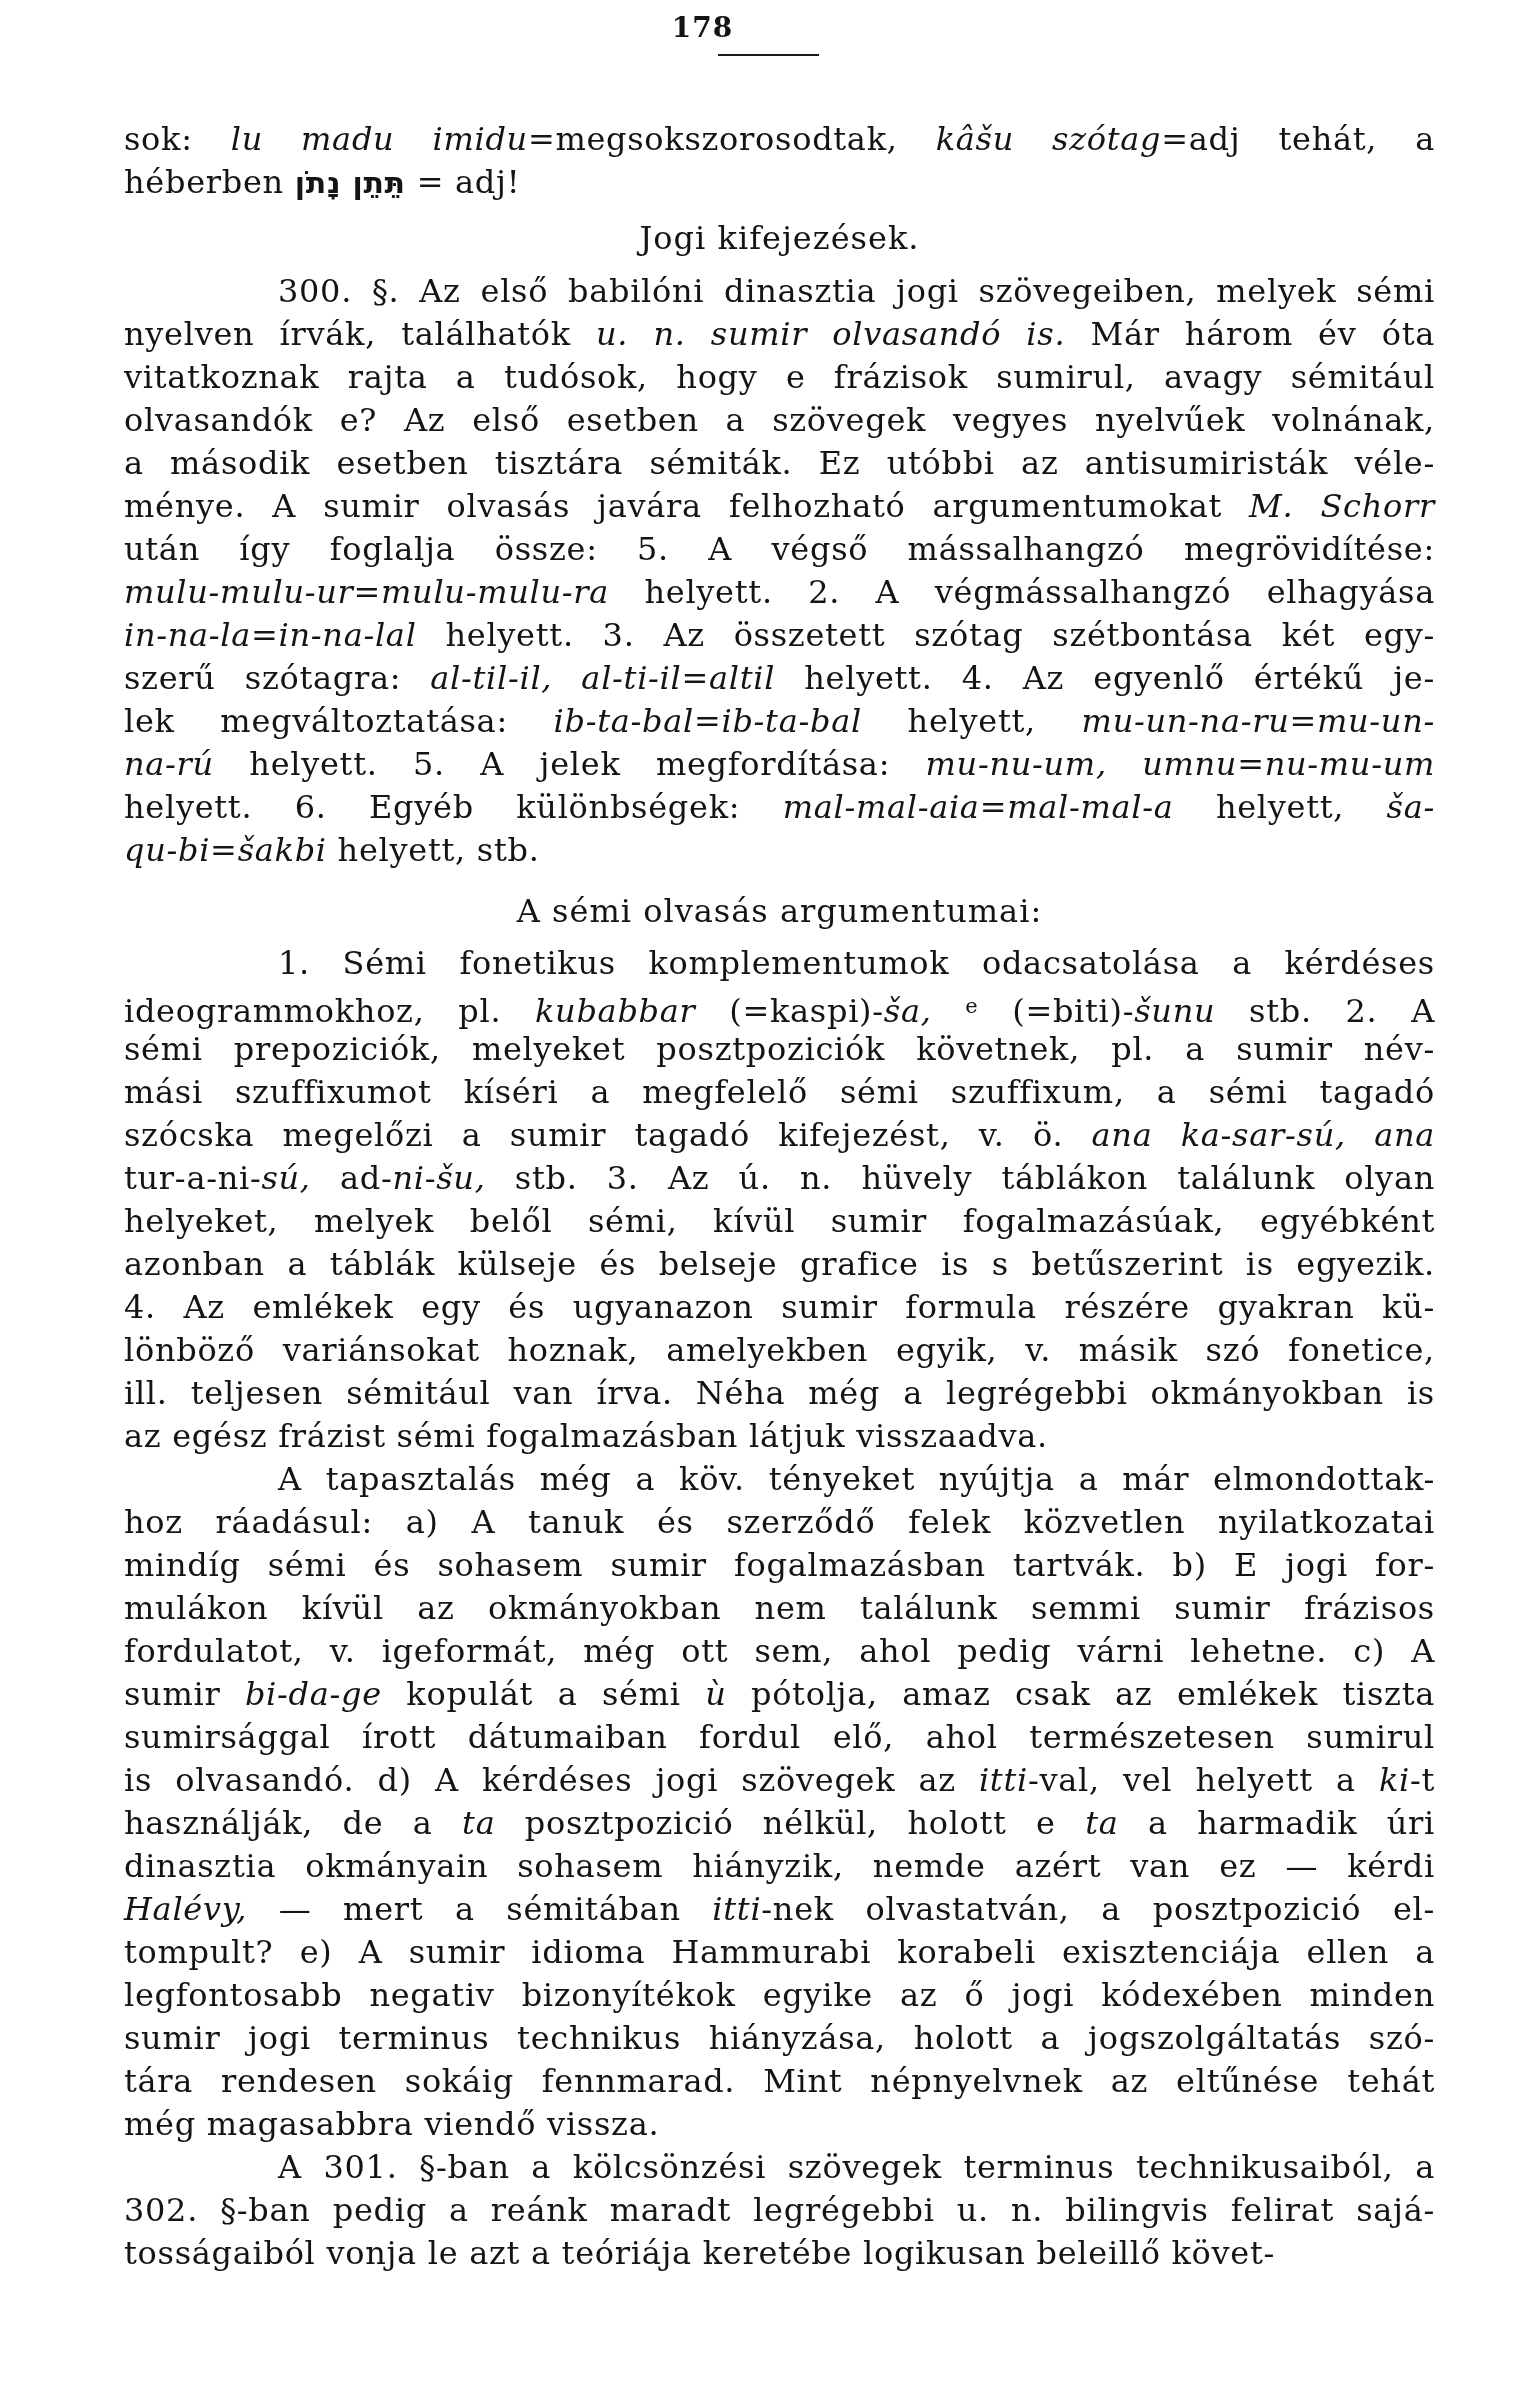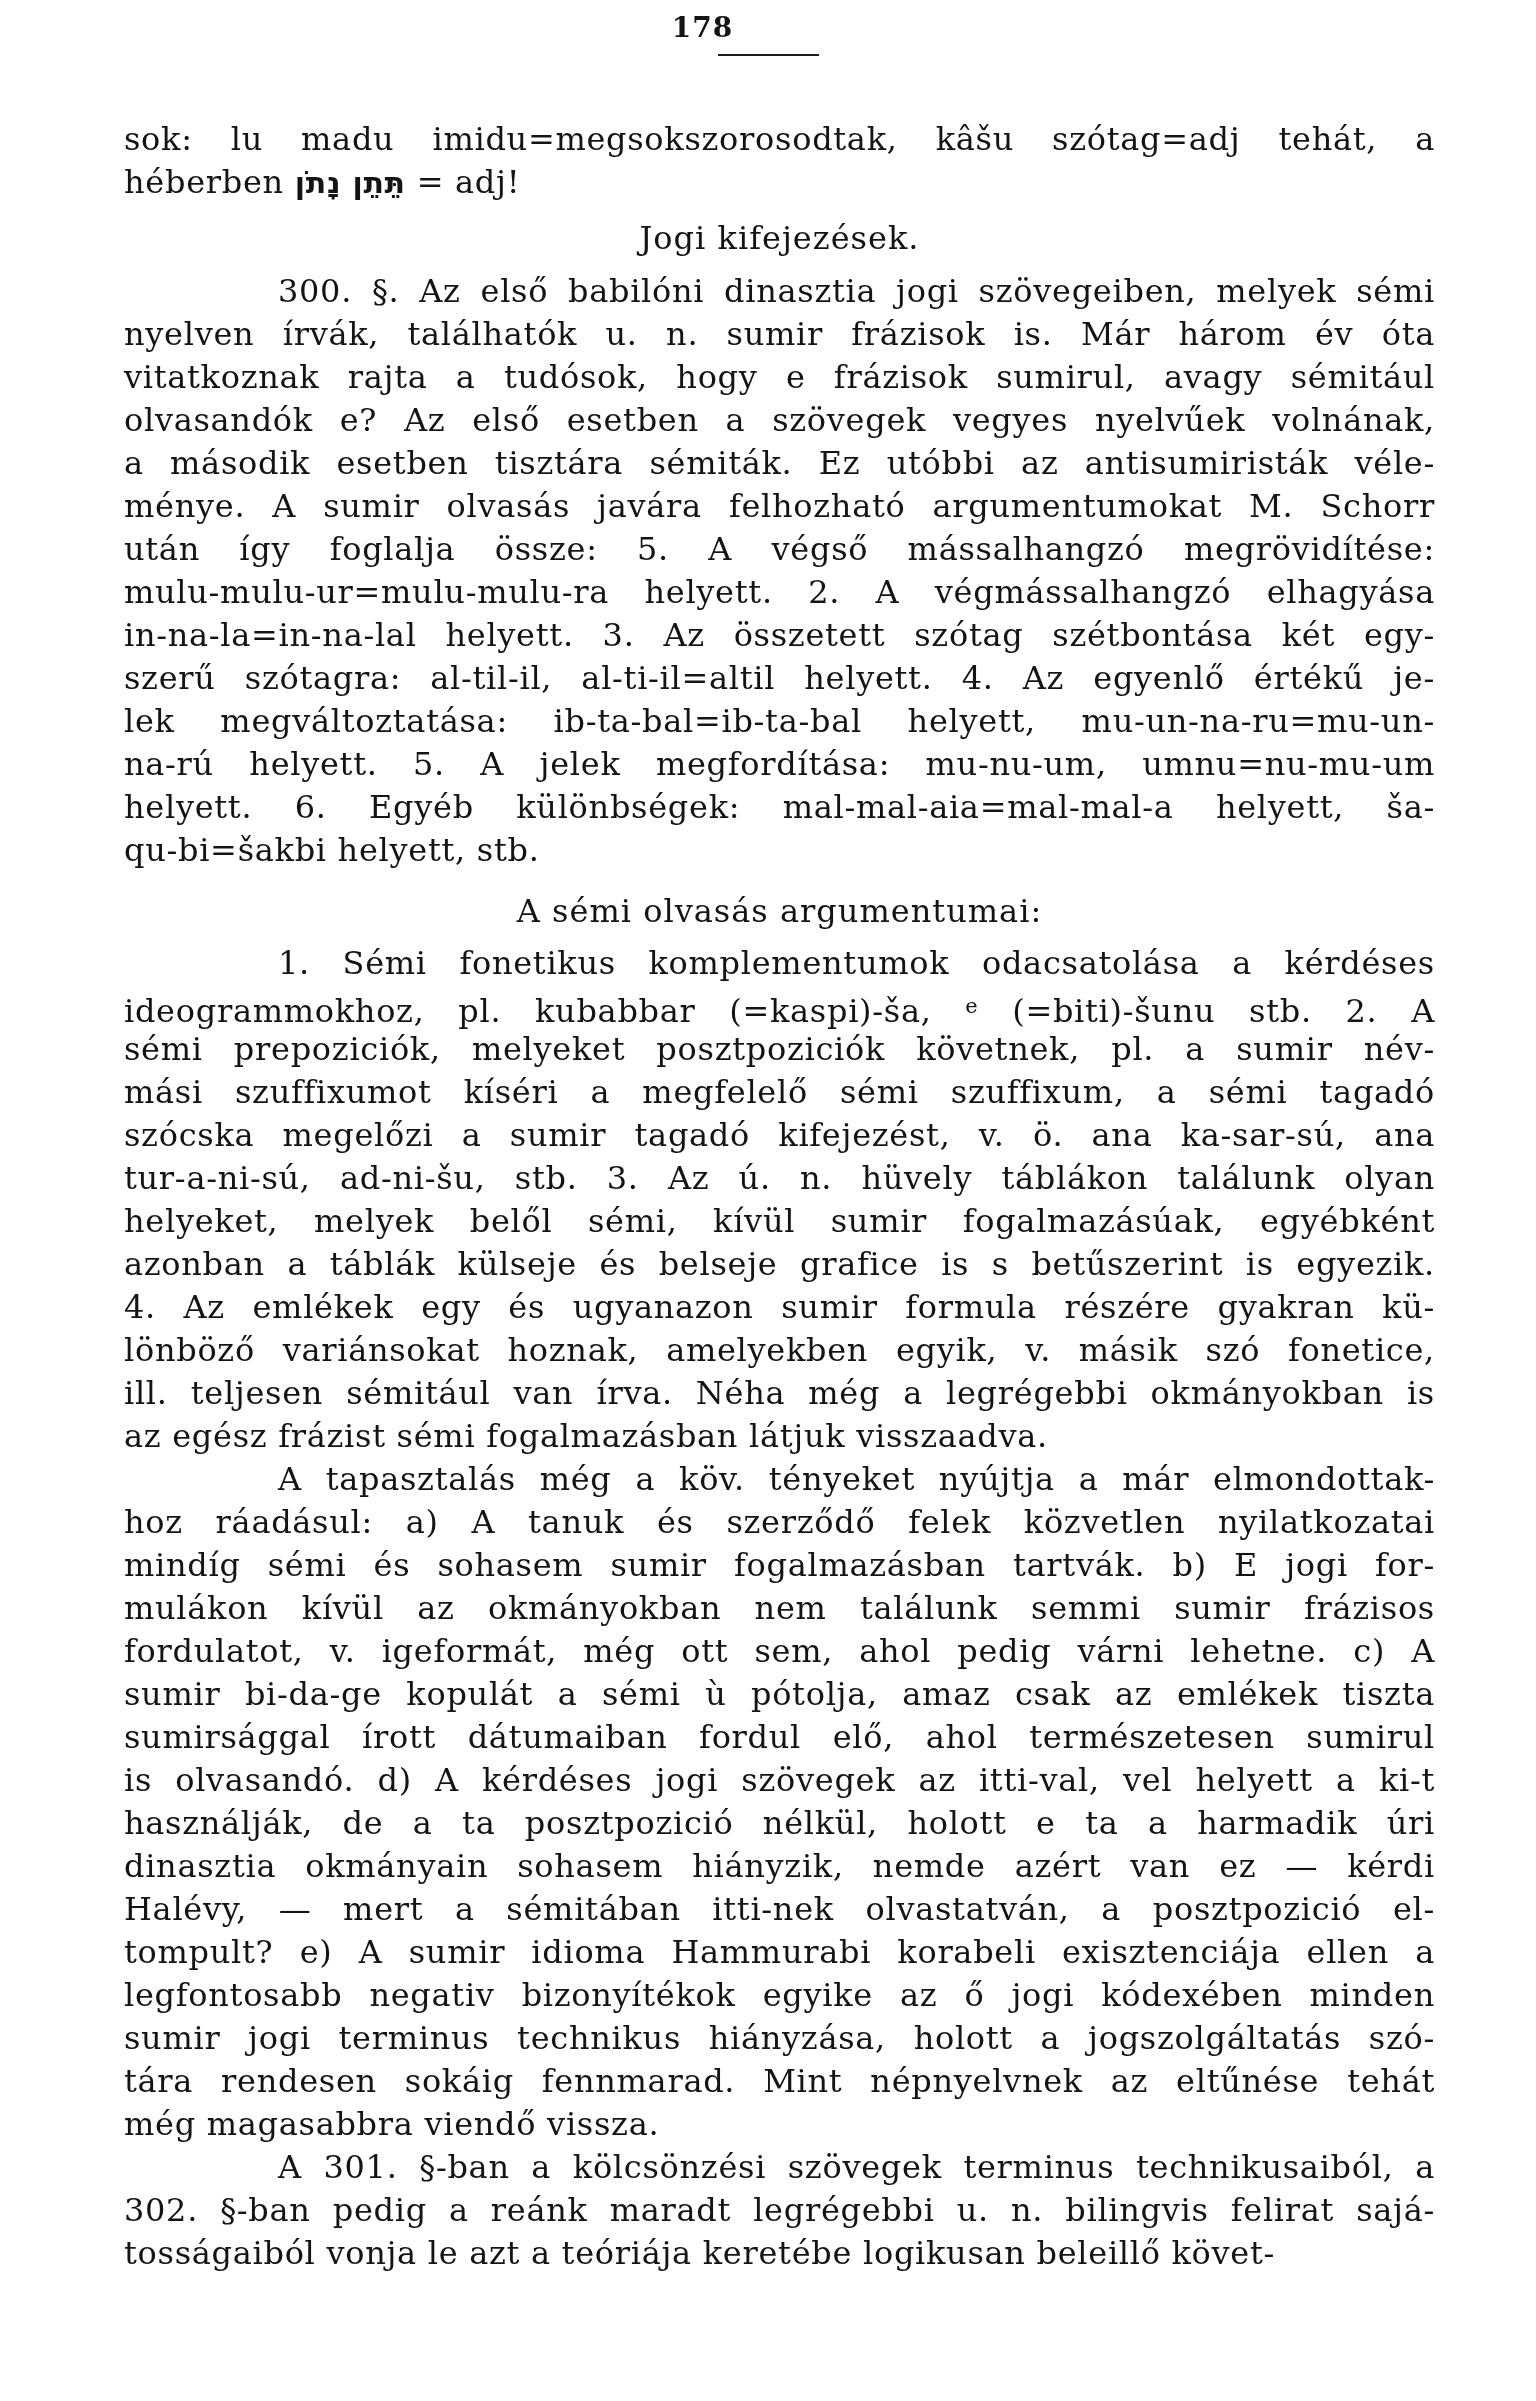--- a/index.html
+++ b/index.html
@@ -9,36 +9,36 @@
                  font-size: 28px; font-weight: bold; letter-spacing: 1px; }
   .page-rule { position: absolute; top: 54px; left: 718px; width: 101px; height: 2.4px; background: #1a1a1a; }
   .block { position: absolute; left: 124px; width: 1311px; }
   .line { height: 43px; line-height: 43px; font-size: 32px; white-space: nowrap;
           text-align: justify; text-align-last: justify; letter-spacing: 0.7px; }
   .line.last { text-align-last: left; }
   .line.indent { padding-left: 154px; }
   .heading { height: 58px; line-height: 53px; font-size: 32px; 
              text-align: center; letter-spacing: 1px; margin-top: 8px; }
   .heading.h2 { height: 62px; line-height: 62px; }
-  i, .it { }
+  i, .it { font-style: italic; }
   .heb { font-family: "DejaVu Sans", sans-serif; font-weight: bold; font-size: 30px; margin-top: 48px; }
   .sup { font-size: 21px; vertical-align: 8.6px; }
 </style>
 </head>
 <body>
 
 <div class="page-number">178</div>
 <div class="page-rule"></div>
 
 <div class="block" id="block" style="top:118px;">
     <div class="line"><span>sok: </span><span class="it">lu madu imidu</span><span>=megsokszorosodtak, </span><span class="it">kâšu szótag</span><span>=adj tehát, a</span></div>
     <div class="line last"><span>héberben </span><span class="heb" dir="rtl">תֵּתֵן נָתֹן</span><span> = adj!</span></div>
     <div class="heading">Jogi kifejezések.</div>
     <div class="line indent"><span>300. §. Az első babilóni dinasztia jogi szövegeiben, melyek sémi</span></div>
-    <div class="line"><span>nyelven írvák, találhatók </span><span class="it">u. n. sumir frázisok is.</span><span> Már három év óta</span></div>
+    <div class="line"><span>nyelven írvák, találhatók </span><span class="it">u. n. sumir olvasandó is.</span><span> Már három év óta</span></div>
     <div class="line"><span>vitatkoznak rajta a tudósok, hogy e frázisok sumirul, avagy sémitául</span></div>
     <div class="line"><span>olvasandók e? Az első esetben a szövegek vegyes nyelvűek volnának,</span></div>
     <div class="line"><span>a második esetben tisztára sémiták. Ez utóbbi az antisumiristák véle-</span></div>
     <div class="line"><span>ménye. A sumir olvasás javára felhozható argumentumokat </span><span class="it">M. Schorr</span></div>
     <div class="line"><span>után így foglalja össze: 5. A végső mássalhangzó megrövidítése:</span></div>
     <div class="line"><span class="it">mulu-mulu-ur=mulu-mulu-ra</span><span> helyett. 2. A végmássalhangzó elhagyása</span></div>
     <div class="line"><span class="it">in-na-la=in-na-lal</span><span> helyett. 3. Az összetett szótag szétbontása két egy-</span></div>
     <div class="line"><span>szerű szótagra: </span><span class="it">al-til-il, al-ti-il=altil</span><span> helyett. 4. Az egyenlő értékű je-</span></div>
     <div class="line"><span>lek megváltoztatása: </span><span class="it">ib-ta-bal=ib-ta-bal</span><span> helyett, </span><span class="it">mu-un-na-ru=mu-un-</span></div>
     <div class="line"><span class="it">na-rú</span><span> helyett. 5. A jelek megfordítása: </span><span class="it">mu-nu-um, umnu=nu-mu-um</span></div>

